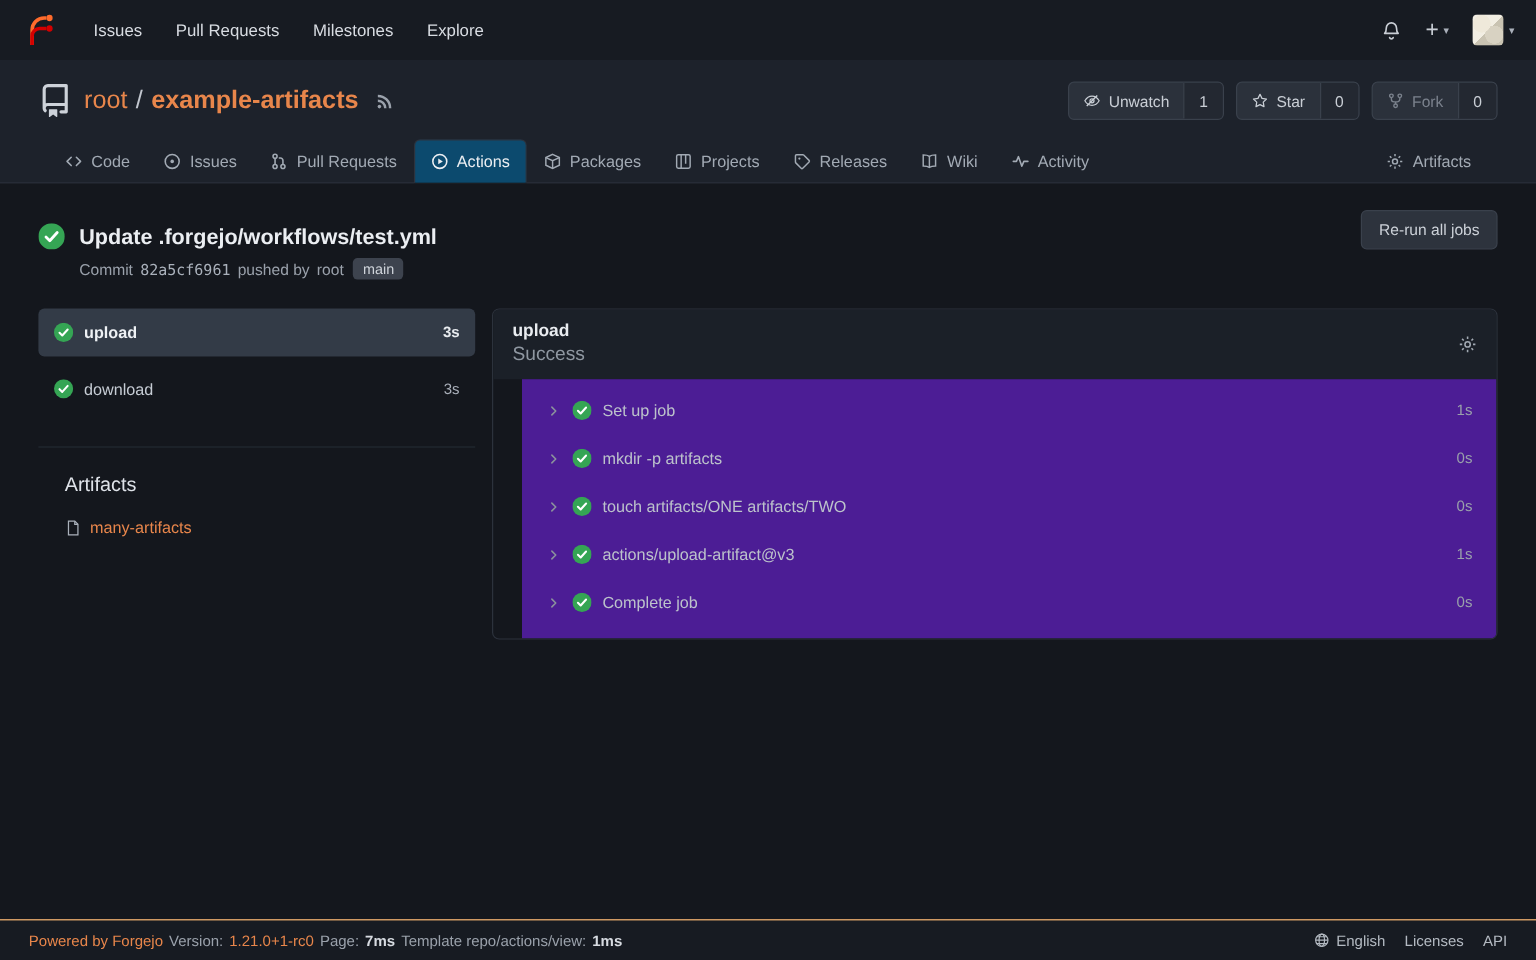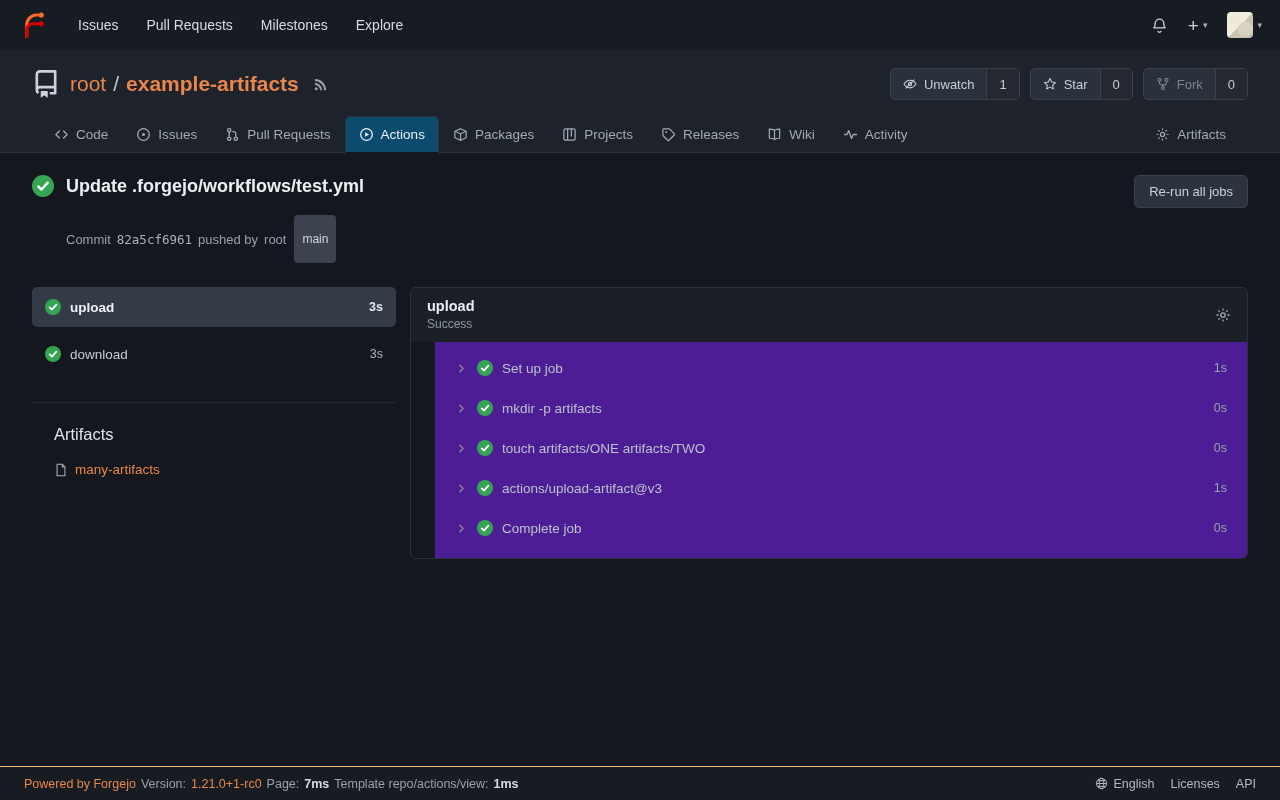--- a/index.html
+++ b/index.html
@@ -46,46 +46,46 @@
   
   .tabs { display:flex; align-items:flex-end; border-bottom:1px solid #2d333e; padding:0 40px; }
   .tab { display:flex; align-items:center; gap:7px; padding:10px 13px; font-size:13.5px; color:#a2aab4;
     border:1px solid rgba(0,0,0,0); border-bottom:none; border-radius:5px 5px 0 0; }
   .tab.active { background:#0c4a6e; border-color:#2d333e; color:#ebeef2;
     border-bottom:1px solid #14171d; margin-bottom:-1px; }
   .tab-settings { margin-left:auto; }
 
   
   main { flex:1; background:#14171d; padding:22px 32px 0; overflow:hidden; }
-  .run-head { display:flex; align-items:flex-start; }
+  .run-head { display:flex; align-items:flex-end; }
   .run-title-wrap { display:flex; align-items:center; gap:12px; }
   .run-title { font-size:18px; font-weight:700; color:#ebeef2; }
   .rerun-btn { margin-left:auto; background:#2d333d; border:1px solid #3a414c; border-radius:5px;
     color:#ccd1d8; font-size:13px; padding:8px 14px; cursor:pointer; font-family:inherit; }
   .commit-line { margin:7px 0 0 34px; font-size:13px; color:#9aa1ab; display:flex; align-items:center; gap:6px; }
   .commit-sha { font-family:"DejaVu Sans Mono", monospace; color:#aab1bb; font-size:12.5px; }
-  .branch-badge { background:#3d434e; color:#cfd4da; font-size:12px; padding:17px 8px; border-radius:4px; margin-left:2px; }
+  .branch-badge { background:#3d434e; color:#cfd4da; font-size:12px; padding:2px 8px; border-radius:4px; margin-left:2px; }
 
   .columns { display:flex; gap:14px; margin-top:24px; align-items:flex-start; }
   .left-col { width:364px; flex:none; }
   .job-row { display:flex; align-items:center; gap:9px; height:40px; padding:0 13px; border-radius:5px;
     font-size:13.5px; color:#c6ccd4; margin-bottom:7px; cursor:pointer; }
   .job-row.selected { background:#333b47; color:#eef1f4; font-weight:700; }
   .job-dur { margin-left:auto; font-size:12.5px; color:#aab0ba; font-weight:400; }
   .job-row.selected .job-dur { color:#e8ebef; font-weight:600; }
 
   .artifacts { margin-top:28px; border-top:1px solid #242a33; padding:22px 0 0 22px; }
   .artifacts-heading { font-size:16.5px; font-weight:500; color:#dfe3e9; margin-bottom:18px; }
   .artifact-item { display:flex; align-items:center; gap:7px; color:#aab1bb; }
   .artifact-link { color:#e8864b; font-size:13.5px; }
 
   .panel { flex:1; border:1px solid #2c323c; border-radius:6px; overflow:hidden; }
   .panel-head { background:#1b2028; padding:10px 16px 11px; display:flex; align-items:center; }
   .panel-job-name { font-size:14.5px; font-weight:700; color:#e9ecf0; }
-  .panel-status { font-size:12px; color:#8f97a1; margin-top:3px; }
+  .panel-status { font-size:16px; color:#8f97a1; margin-top:3px; }
   .panel-gear { margin-left:auto; color:#a2a9b3; cursor:pointer; }
   .steps { background:#4c1d95; padding:6px 4px 10px;margin-left:24px; }
   .step { display:flex; align-items:center; gap:9px; height:40px; padding:0 16px; font-size:13.5px; color:#bcc2cb; cursor:pointer; }
   .chev { color:#8a919c; }
   .step-dur { margin-left:auto; font-size:12.5px; color:#9aa1ab; }
 
   
   footer { height:34px; flex:none; background:#171b22; border-top:1px solid #fdba74;
     display:flex; align-items:center; padding:0 24px; font-size:12.5px; color:#9aa1ab; }
   .f-left { display:flex; align-items:center; gap:5px; white-space:nowrap; }

